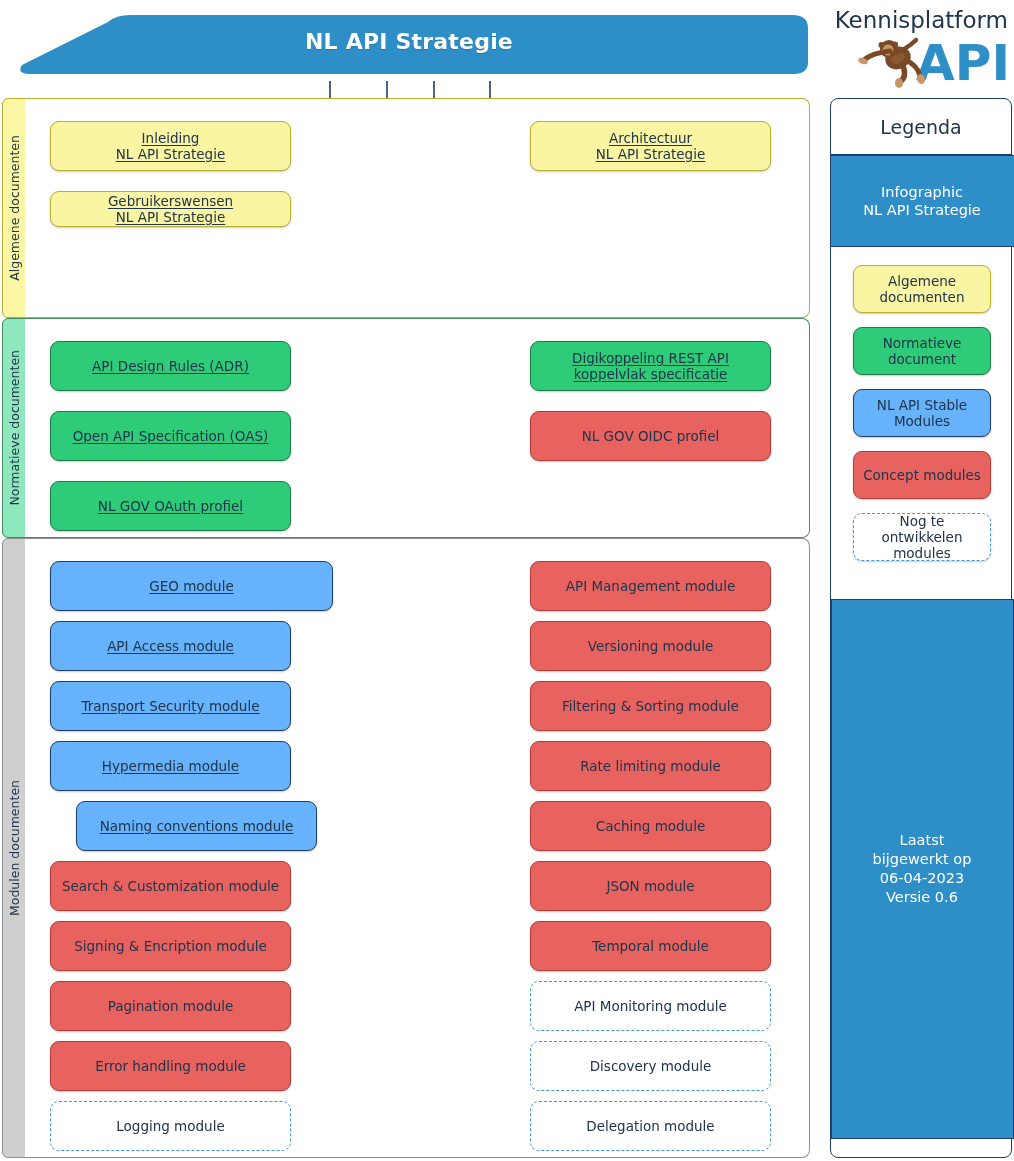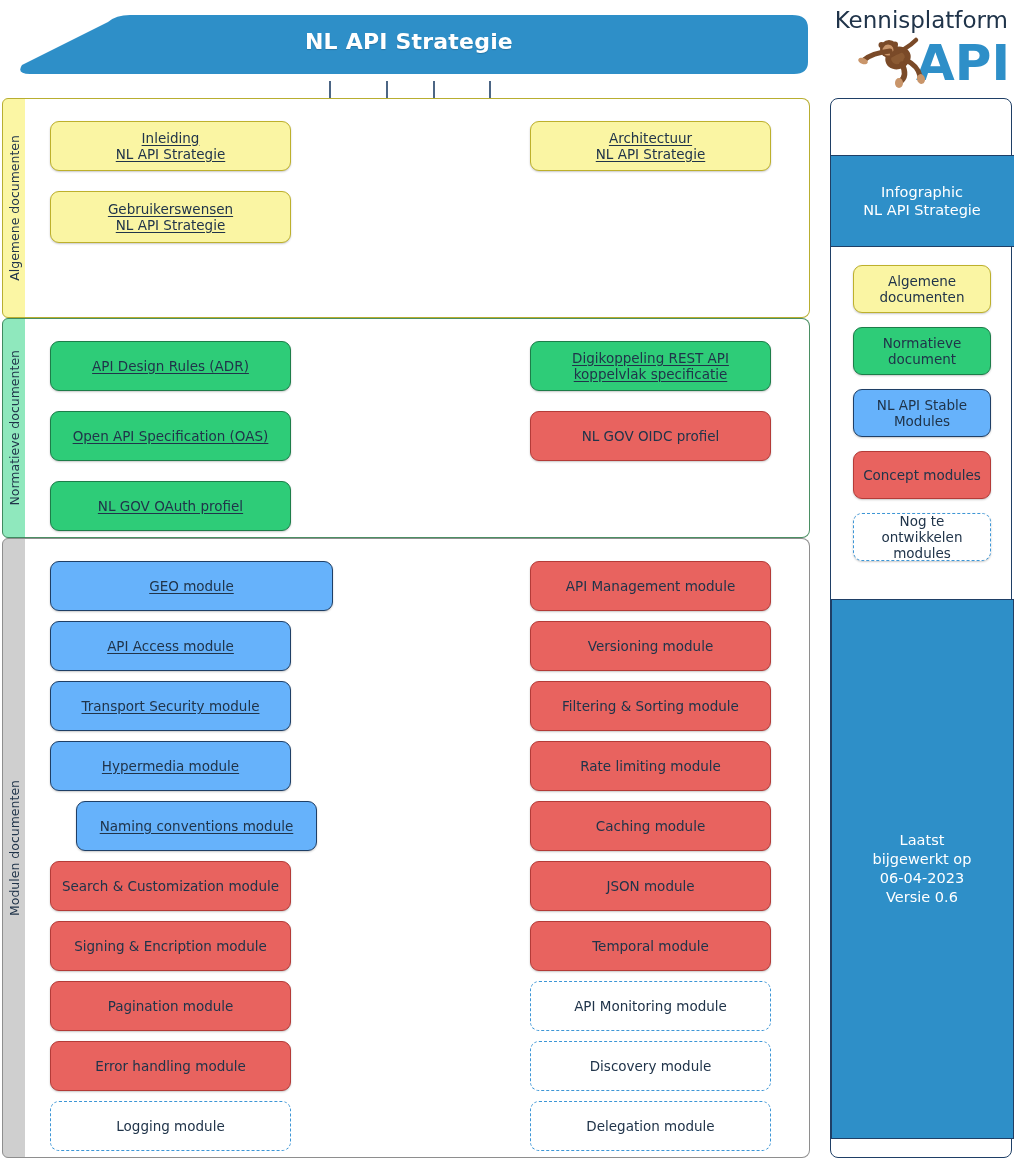--- a/index.html
+++ b/index.html
@@ -184,21 +184,21 @@
 <div class="band" id="band-modulen">
   <div class="band-tab">
     <span>Modulen documenten</span>
   </div>
   <div class="band-body"></div>
 </div>
 
 <div class="node n-yellow" style="left:50px;top:121px;width:241px;height:50px;">
   <span class="lbl lnk">Inleiding<br>NL API Strategie</span>
 </div>
-<div class="node n-yellow" style="left:50px;top:191px;width:241px;height:52px;">
+<div class="node n-yellow" style="left:50px;top:191px;width:241px;height:36px;">
   <span class="lbl lnk">Gebruikerswensen<br>NL API Strategie</span>
 </div>
 <div class="node n-yellow" style="left:530px;top:121px;width:241px;height:50px;">
   <span class="lbl lnk">Architectuur<br>NL API Strategie</span>
 </div>
 
 <div class="node n-green" style="left:50px;top:341px;width:241px;height:50px;">
   <span class="lbl lnk">API Design Rules (ADR)</span>
 </div>
 <div class="node n-green" style="left:50px;top:411px;width:241px;height:50px;">
@@ -270,20 +270,21 @@
   <span class="lbl">API Monitoring module</span>
 </div>
 <div class="node n-dash" style="left:530px;top:1041px;width:241px;height:50px;">
   <span class="lbl">Discovery module</span>
 </div>
 <div class="node n-dash" style="left:530px;top:1101px;width:241px;height:50px;">
   <span class="lbl">Delegation module</span>
 </div>
 
 <div id="legend">
+  <div id="legend-title">Legenda</div>
   <div id="legend-infographic">Infographic<br>NL API Strategie</div>
 
   <div class="legend-chip n-yellow" style="top:166px;">
     <span class="lbl">Algemene<br>documenten</span>
   </div>
   <div class="legend-chip n-green" style="top:228px;">
     <span class="lbl">Normatieve<br>document</span>
   </div>
   <div class="legend-chip n-blue" style="top:290px;">
     <span class="lbl">NL API Stable<br>Modules</span>

